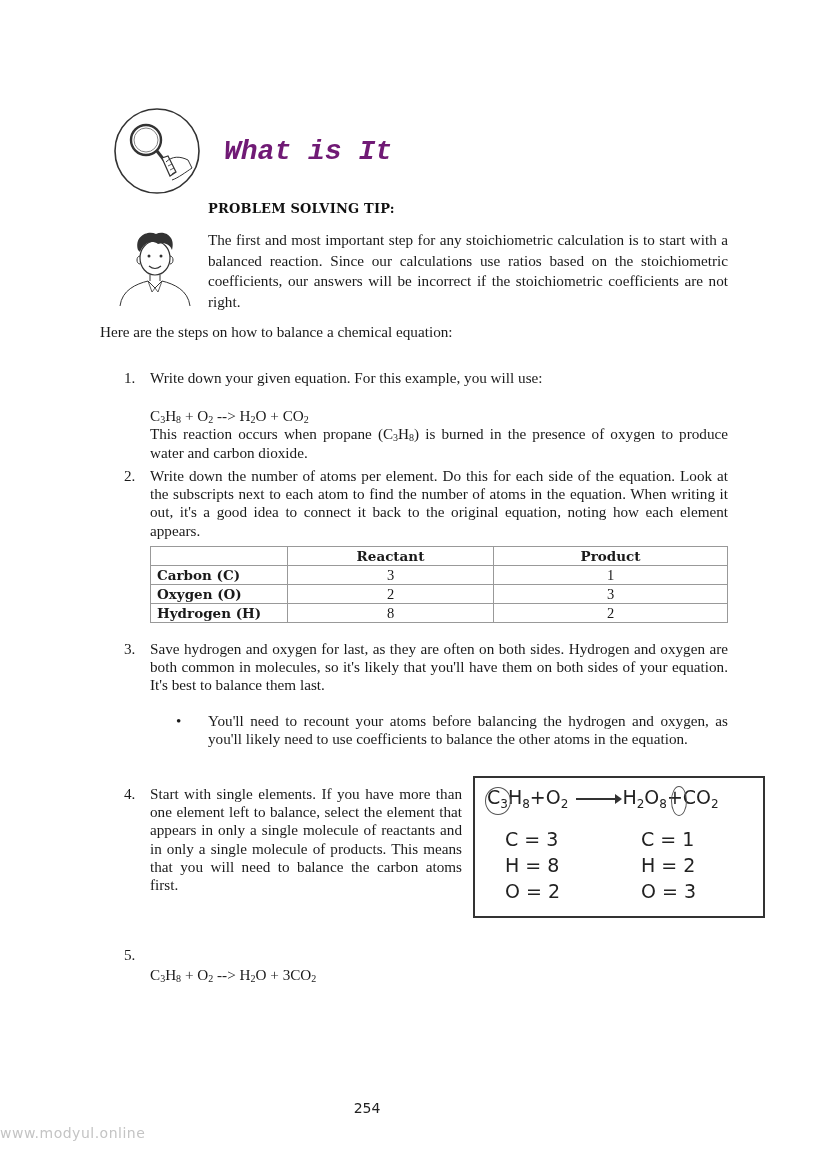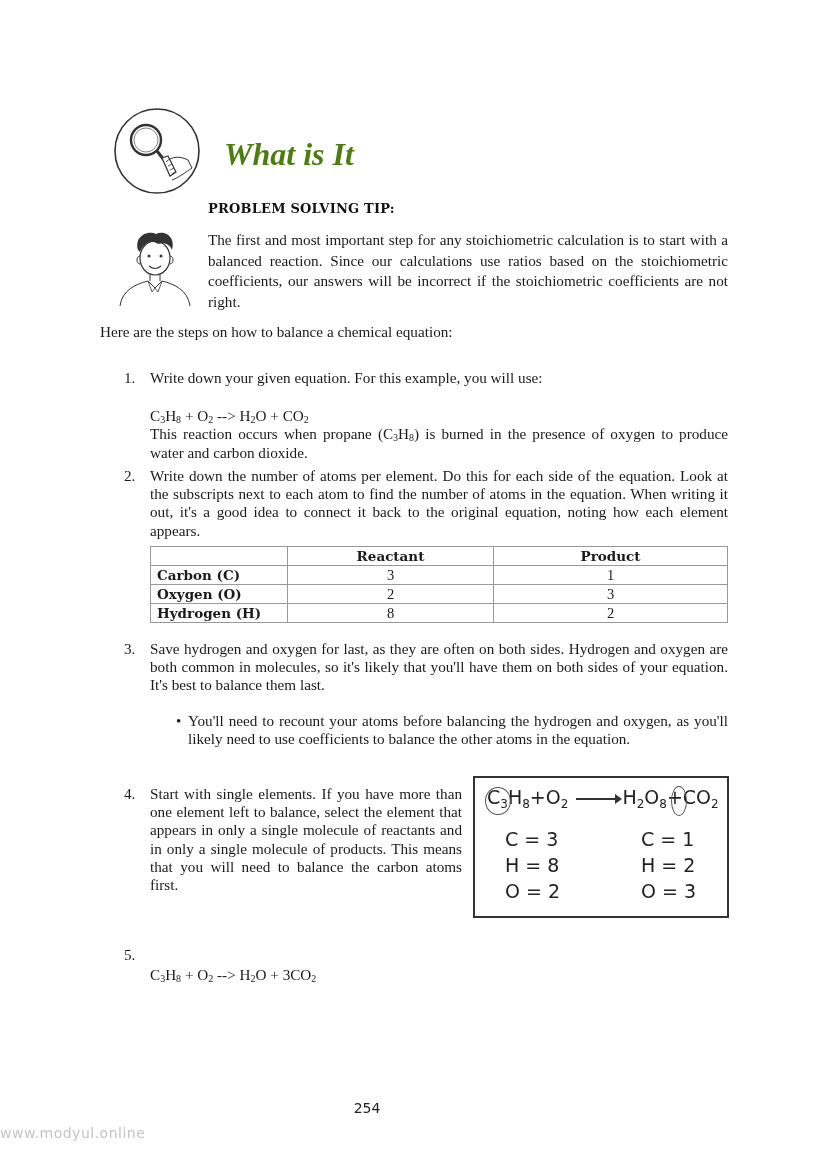--- a/index.html
+++ b/index.html
@@ -2,21 +2,21 @@
 <html><head>
 <meta charset="utf-8">
 <style>
   html, body { margin: 0; padding: 0; background: #ffffff; }
   body { width: 826px; height: 1169px; position: relative; overflow: hidden;
          font-family: "DejaVu Serif", "Liberation Serif", serif; color: #1a1a1a; }
   .serif { font-family: "Liberation Serif", "DejaVu Serif", serif; }
   .abs { position: absolute; }
 
   #magnifier-icon { left: 112px; top: 106px; width: 90px; height: 90px; }
-  #section-title { left: 224px; top: 136px; font-family: Liberation Serif, serif; font-weight: bold; font-style: italic; font-size: 32px; color: #4d7c0f; }
+  #section-title { left: 224px; top: 136px; font-family: Liberation Mono, monospace; font-weight: bold; font-style: italic; font-size: 28px; color: #701a75; }
   #tip-heading { left: 208px; top: 201px; font-family: "DejaVu Serif", serif; font-weight: bold; font-size: 13px; letter-spacing: 0.2px; color: #111; }
   #student-icon { left: 114px; top: 226px; width: 82px; height: 82px; }
   #tip-body { left: 208px; top: 230px; width: 520px; font-size: 15.2px; line-height: 20.5px; text-align: justify; }
 
   #intro { left: 100px; top: 323px; font-size: 15.2px; }
 
   .step { position: absolute; left: 124px; width: 604px; font-size: 15.2px; line-height: 18.2px; }
   .step .num { position: absolute; left: 0; top: 0; }
   .step .body { margin-left: 26px; text-align: justify; }
   .eq { margin-top: 20px; }
@@ -31,23 +31,23 @@
   #atom-table { position: absolute; left: 150px; top: 546px; width: 578px; border-collapse: collapse; font-size: 14.5px; line-height: 16px; border-radius: 25px; }
   #atom-table th, #atom-table td { border: 1px solid #999; padding: 1px 6px; height: 16px; }
   #atom-table th { font-family: "DejaVu Serif", serif; font-weight: bold; text-align: center; font-size: 13.5px; }
   #atom-table td.rowlabel { font-family: "DejaVu Serif", serif; font-weight: bold; text-align: left; font-size: 13.5px; }
   #atom-table td.val { text-align: center; }
   #atom-table col.c1 { width: 137px; }
   #atom-table col.c2 { width: 206px; }
 
   #bullet { position: absolute; left: 176px; top: 712px; width: 552px; font-size: 15.2px; line-height: 18.2px; }
   #bullet .dot { position: absolute; left: 0; top: 0; }
-  #bullet .text { margin-left: 12px; text-align: justify; }
+  #bullet .text { margin-left: 32px; text-align: justify; }
 
-  #count-box { position: absolute; left: 473px; top: 776px; width: 256px; height: 142px; border: 2px solid #333; box-sizing: border-box;
+  #count-box { position: absolute; left: 473px; top: 776px; width: 292px; height: 142px; border: 2px solid #333; box-sizing: border-box;
                font-family: "DejaVu Sans", "Liberation Sans", sans-serif; color: #222; }
   #count-box .eqline { position: absolute; left: 12px; top: 8px; font-size: 19px; white-space: nowrap; }
   #count-box .eqline sub { font-size: 12px; vertical-align: -4px; }
   #count-box .arrow { display: inline-block; width: 44px; height: 2px; background: #333; vertical-align: middle; margin: 0 2px 0 8px; position: relative; }
   #count-box .arrow::after { content: ""; position: absolute; right: -2px; top: -4px; border-left: 7px solid #333; border-top: 5px solid transparent; border-bottom: 5px solid transparent; }
   #count-box .circ { position: absolute; border: 1px solid #555; border-radius: 50%; }
   #count-box .col { position: absolute; top: 48px; font-size: 19px; line-height: 26px; }
   #count-box .col.left { left: 30px; }
   #count-box .col.right { left: 166px; }
 

